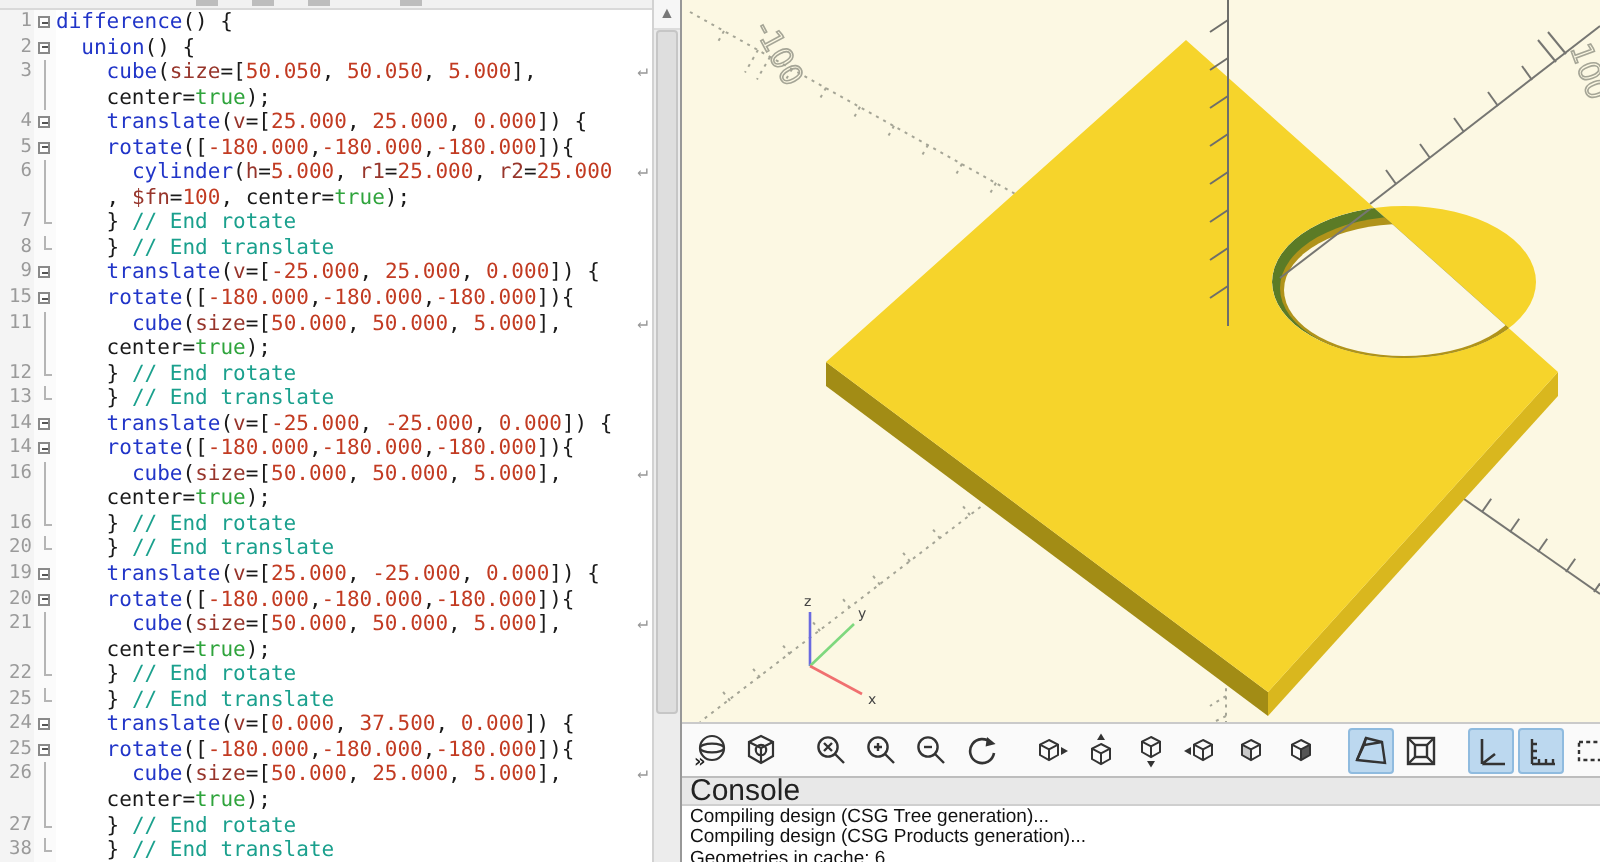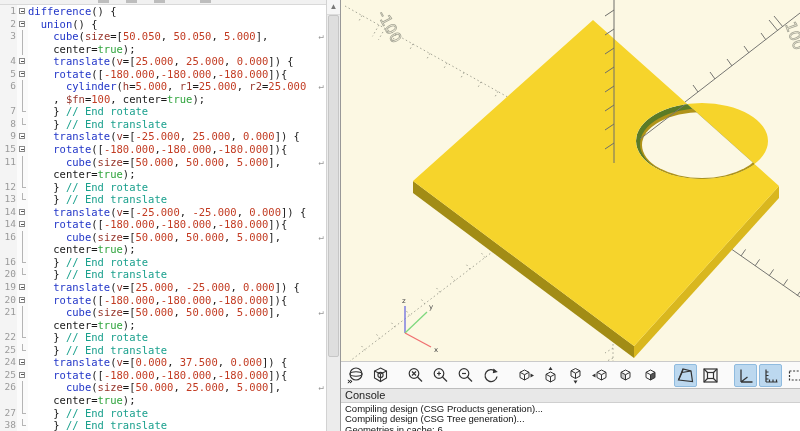--- a/index.html
+++ b/index.html
@@ -40,21 +40,21 @@
        border-top:1px solid #cacaca;border-bottom:1px solid #bdbdbd;display:flex;align-items:center;
        padding-left:3px;box-sizing:border-box;}
   .tb-btn{width:23px;height:23px;flex:none;display:flex;align-items:center;justify-content:center;
        border:1px solid transparent;border-radius:2px;margin-right:2px;box-sizing:border-box;}
   .tb-btn.active{background:#bcd8ef;border-color:#8fbbdf;}
   .tb-btn.gap{margin-left:10px;}
   .tb-btn svg{display:block;}
   
   .console{position:absolute;left:341px;top:389px;width:459px;height:42px;background:#fff;overflow:hidden;}
   .console-header{height:13px;line-height:13px;background:#e8e8e8;border-bottom:1px solid #cfcfcf;
-       font-size:11px;color:#222;padding-left:4px;}
+       font-size:15px;color:#222;padding-left:4px;}
   .console-body{padding:1px 0 0 4px;font-size:9.5px;line-height:10.3px;color:#111;}
 </style>
 </head>
 <body>
 
 <div class="app">
 
   <div class="editor">
     <div class="editor-topstrip">
       <i style="left:98px"></i>
@@ -351,18 +351,18 @@
       <div class="tb-btn">
         <svg width="19" height="19" viewBox="0 0 19 19">
     <rect x="3.5" y="5" width="12" height="9" stroke="#333" stroke-width="1.2" fill="none" stroke-dasharray="2,1.6"></rect>
   </svg>
       </div>
     </div>
 
   <div class="console">
     <div class="console-header">Console</div>
     <div class="console-body" id="console-body">
+        <div>Compiling design (CSG Tree generation)...</div>
         <div>Compiling design (CSG Products generation)...</div>
-        <div>Compiling design (CSG Tree generation)...</div>
         <div>Geometries in cache: 6</div>
       </div>
   </div>
 </div>
 
 </body></html>

